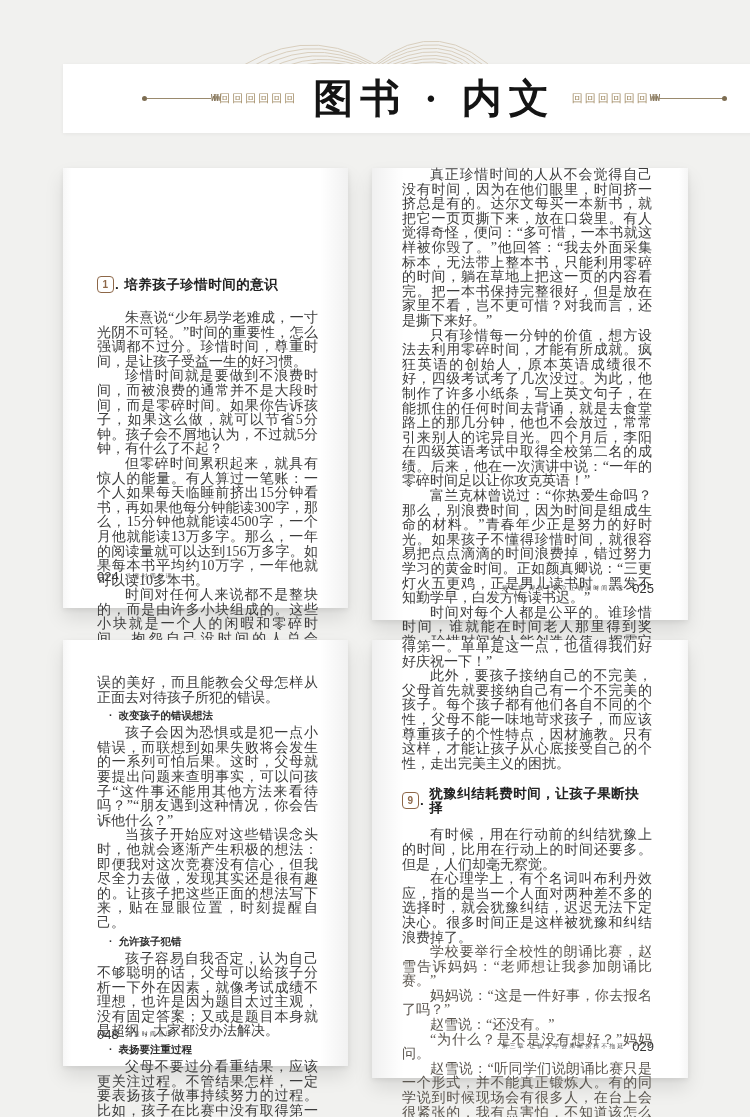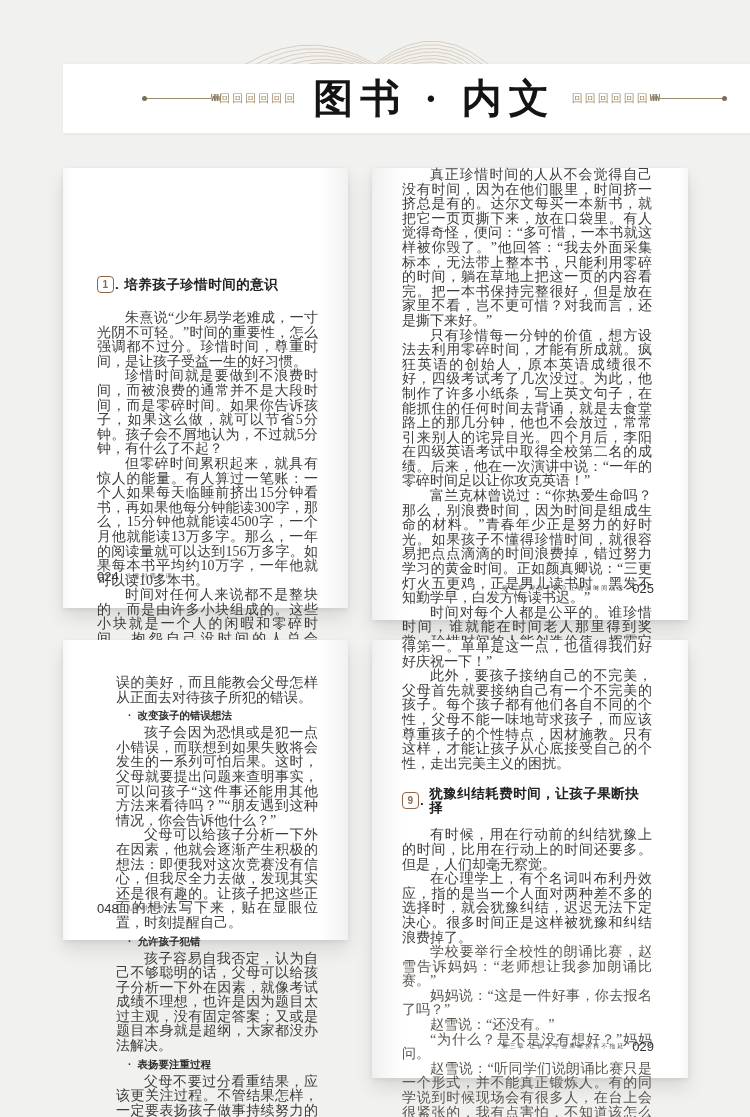--- a/index.html
+++ b/index.html
@@ -25,21 +25,21 @@
   .page{position:relative;background:#ffffff;box-sizing:border-box;
     box-shadow:0 10px 18px rgba(0,0,0,.10),0 2px 5px rgba(0,0,0,.07);}
   .page-left{width:285px;margin-right:24px;
     background-image:linear-gradient(to right,rgba(255,255,255,0) 90%,rgba(0,0,0,.055)),
                      linear-gradient(to left,rgba(255,255,255,0) 97%,rgba(0,0,0,.03));}
   .page-right{width:316px;
     background-image:linear-gradient(to left,rgba(255,255,255,0) 90%,rgba(0,0,0,.06)),
                      linear-gradient(to right,rgba(255,255,255,0) 97%,rgba(0,0,0,.035));}
   .s1-left{height:440px;}
   .s1-right{height:452px;}
-  .s2-left{height:300px;padding-left:19px;}
+  .s2-left{height:426px;}
   .s2-right{height:438px;}
   .page-body{padding:0 30px 0 34px;}
   .page-right .page-body{padding:0 36px 0 30px;}
   .pt-deep{padding-top:108px;}
   .pt-top{padding-top:42px;}
   .pt-cont{padding-top:36px;}
 
   
   .para,.cont{margin:0;font-size:14px;line-height:14.6px;color:#3c3c3c;text-align:justify;}
   .para{text-indent:2em;}
@@ -137,21 +137,21 @@
   <section class="spread spread-2">
 
     <div class="page page-left s2-left">
       <div class="page-body pt-cont">
         <p class="cont">误的美好，而且能教会父母怎样从正面去对待孩子所犯的错误。</p>
         <div class="bullet">
           <span class="bdot">·</span>
           <span>改变孩子的错误想法</span>
         </div>
         <p class="para">孩子会因为恐惧或是犯一点小错误，而联想到如果失败将会发生的一系列可怕后果。这时，父母就要提出问题来查明事实，可以问孩子“这件事还能用其他方法来看待吗？”“朋友遇到这种情况，你会告诉他什么？”</p>
-        <p class="para">父母可以给孩子分析一下外在因素，他就会逐渐产生积极的想法：即便我对这次竞赛没有信心，但我尽全力去做，发现其实还是很有趣的。让孩子把这些正面的想法写下来，贴在显眼位置，时刻提醒自己。</p>
+        <p class="para">当孩子开始应对这些错误念头时，他就会逐渐产生积极的想法：即便我对这次竞赛没有信心，但我尽全力去做，发现其实还是很有趣的。让孩子把这些正面的想法写下来，贴在显眼位置，时刻提醒自己。</p>
         <div class="bullet">
           <span class="bdot">·</span>
           <span>允许孩子犯错</span>
         </div>
         <p class="para">孩子容易自我否定，认为自己不够聪明的话，父母可以给孩子分析一下外在因素，就像考试成绩不理想，也许是因为题目太过主观，没有固定答案；又或是题目本身就是超纲，大家都没办法解决。</p>
         <div class="bullet">
           <span class="bdot">·</span>
           <span>表扬要注重过程</span>
         </div>
         <p class="para">父母不要过分看重结果，应该更关注过程。不管结果怎样，一定要表扬孩子做事持续努力的过程。比如，孩子在比赛中没有取得第一名，父母可以说：“你真厉害，能够坦然接受自己没有</p>

